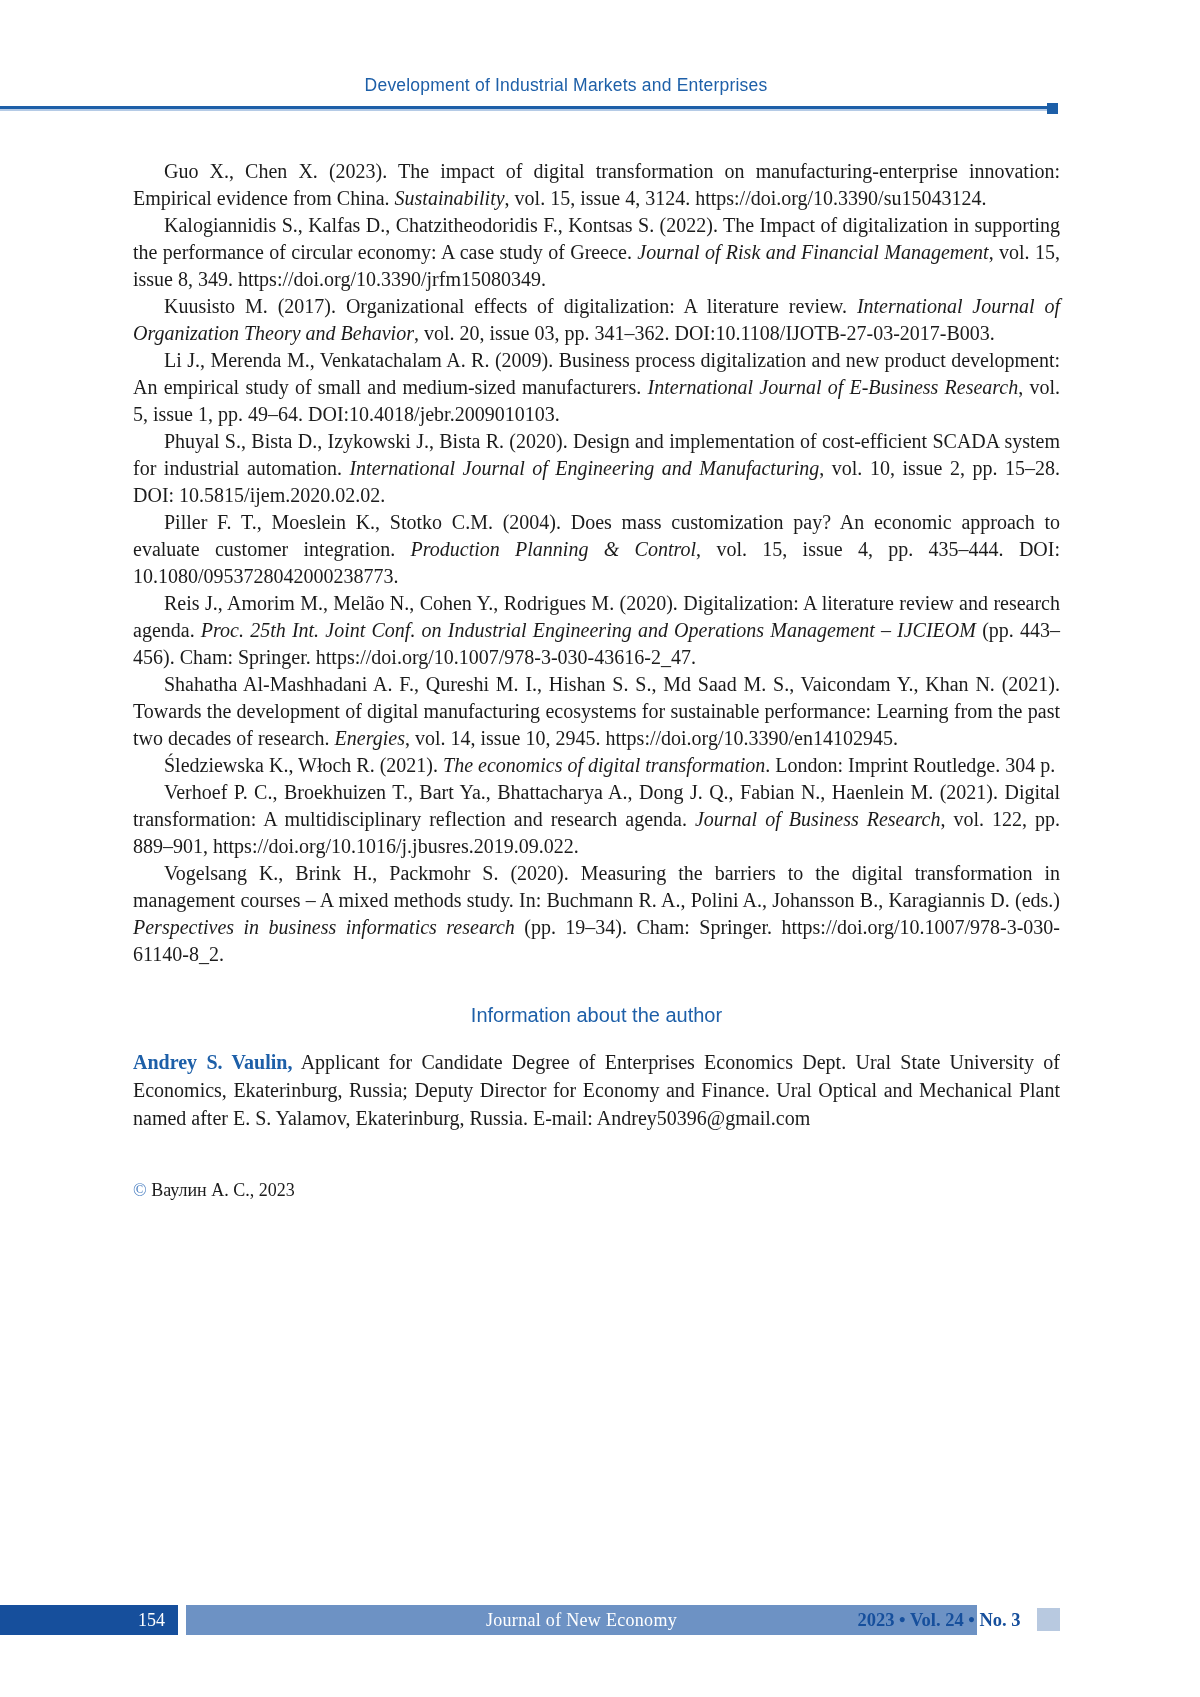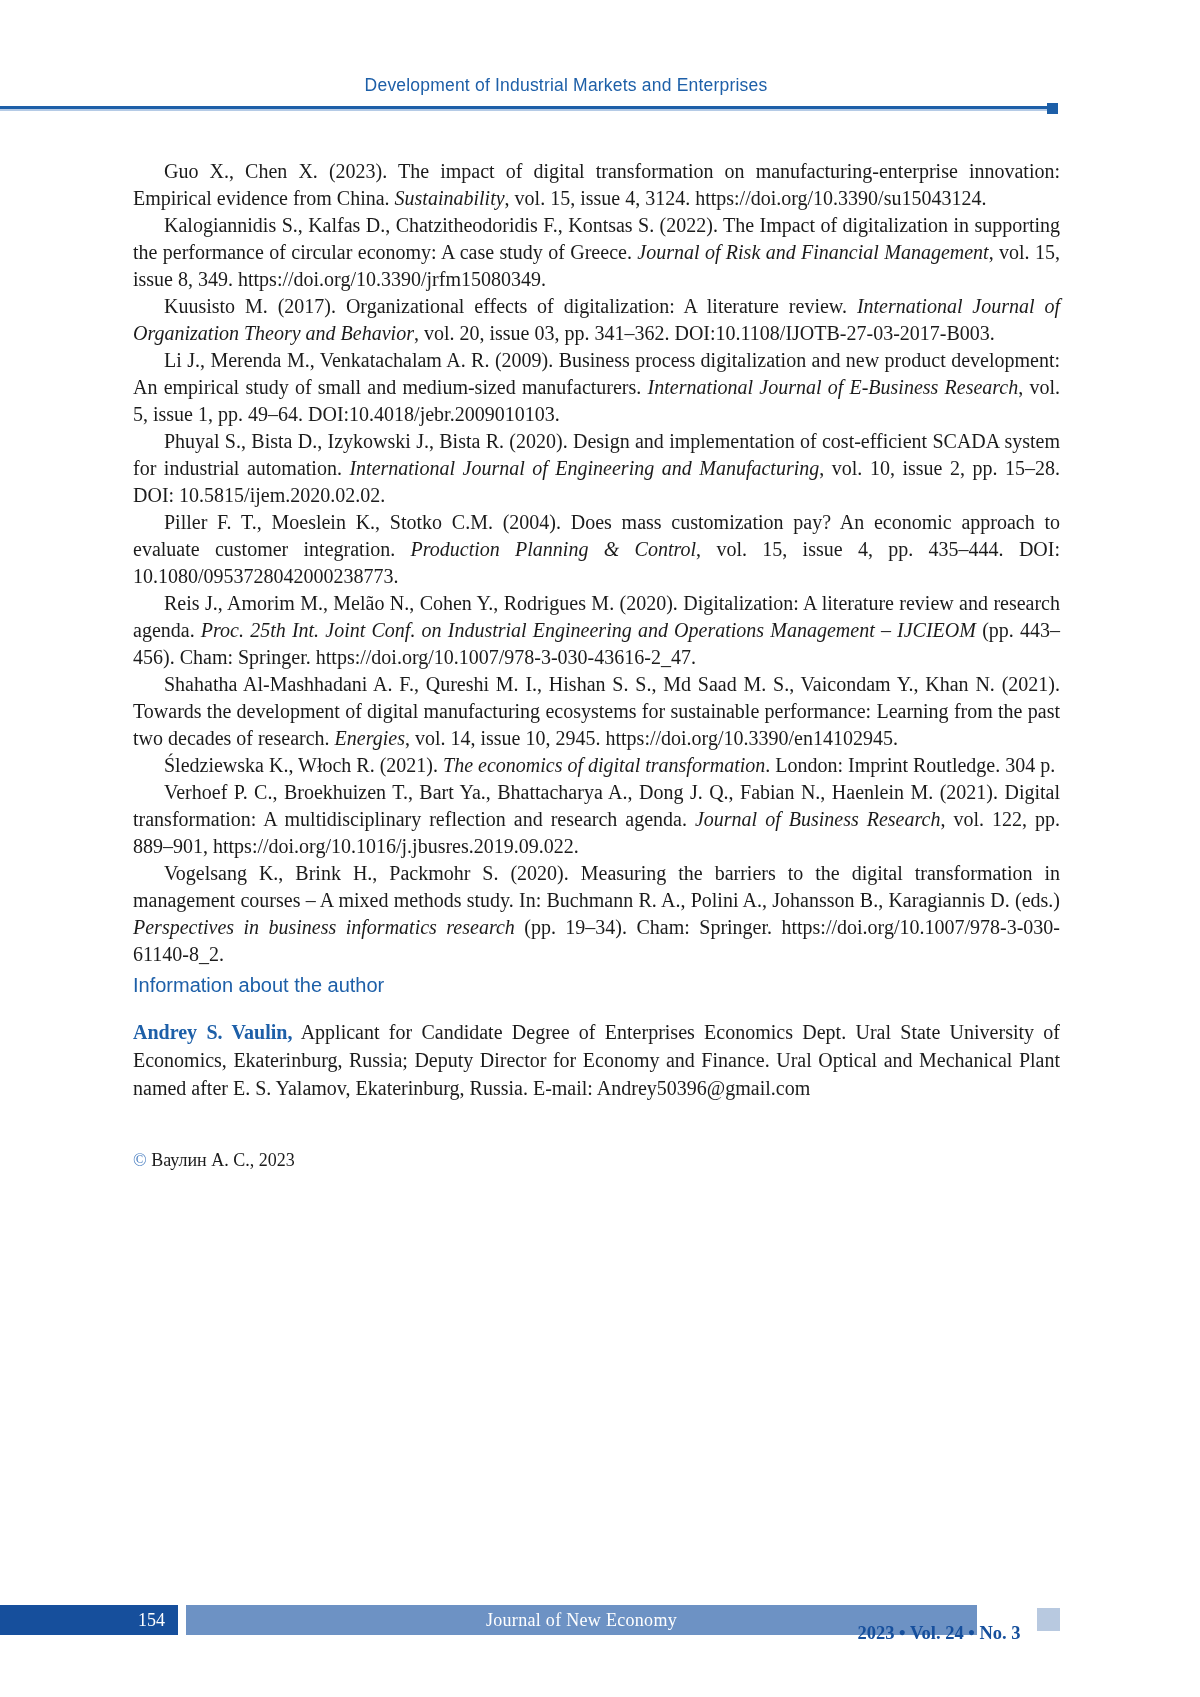--- a/index.html
+++ b/index.html
@@ -21,21 +21,21 @@
     position: absolute; top: -3px; right: -10px;
     width: 11px; height: 11px; background: #1d5fa8;
   }
   .content { position: absolute; top: 158px; left: 133px; width: 927px; }
   .ref {
     font-size: 20px; line-height: 27px; text-align: justify;
     text-indent: 31px;
   }
   .it { font-style: italic; }
   .section-heading {
-    margin-top: 6px; 
+    margin-top: 36px; text-align: center;
     font-family: "Liberation Sans", sans-serif;
     font-size: 20px; font-weight: normal; color: #1d5fa8;
   }
   .author-info {
     margin-top: 21px; font-size: 20px; line-height: 28px;
     text-align: justify;
   }
   .author-name { color: #1d5fa8; font-weight: bold; }
   .copyright { margin-top: 48px; text-align: left; font-size: 18px; color: #1b1b1b; }
   .copyright-symbol { color: #4a7fc1; }
@@ -52,21 +52,21 @@
   }
   .journal-bar {
     position: absolute; left: 186px; top: 0; width: 791px; height: 30px;
     background: #6d92c4; color: #ffffff; font-size: 18px;
     display: flex; align-items: center; justify-content: center;
     letter-spacing: 0.3px;
   }
   .issue-info {
     position: absolute; left: 848px; top: 0; width: 182px; height: 30px;
     color: #164f9c; font-size: 18.5px; font-weight: bold;
-    display: flex; align-items: center; justify-content: center; margin-top: 13px;
+    display: flex; align-items: center; justify-content: center;
   }
   .footer-square {
     position: absolute; left: 1037px; top: 3px;
     width: 23px; height: 23px; background: #b8c9e0;
   }
 </style>
 </head>
 <body>
 
 <div class="header-title">Development of Industrial Markets and Enterprises</div>

